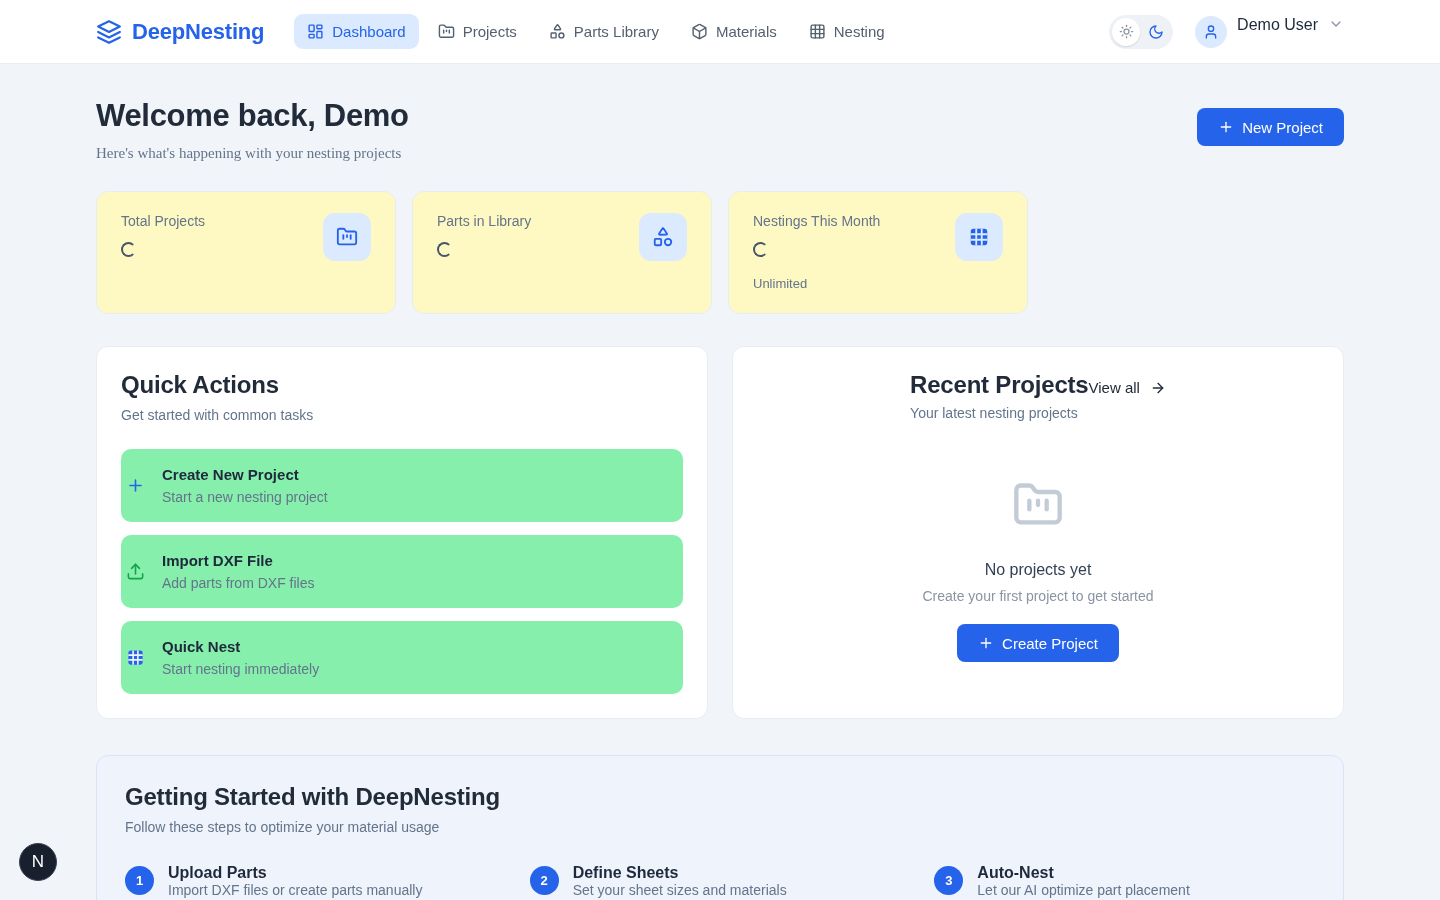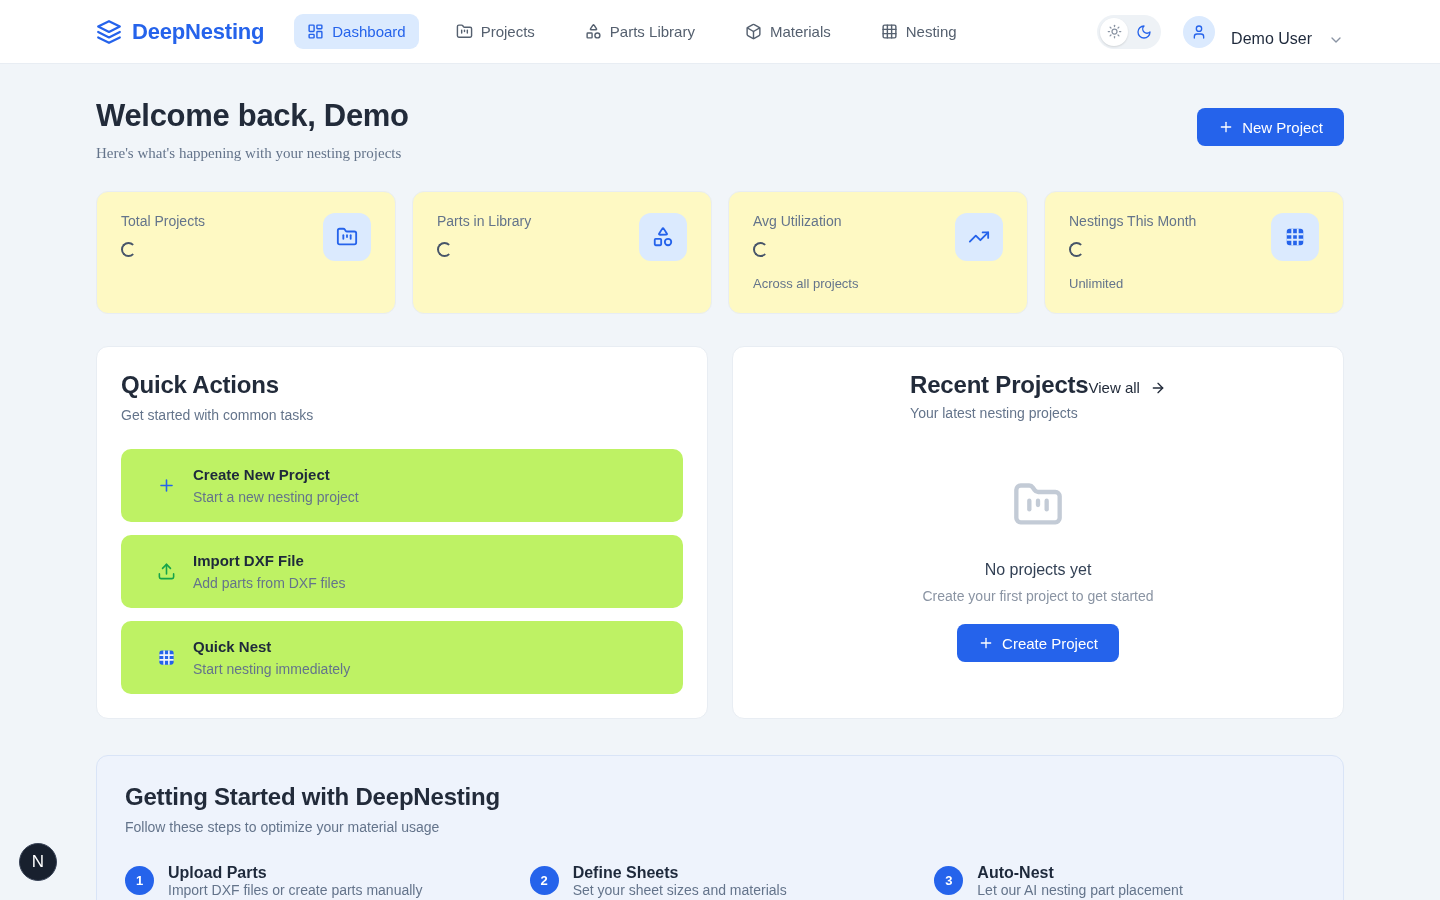--- a/index.html
+++ b/index.html
@@ -11,41 +11,41 @@
   }
   svg { display: block; }
 
   
   .header {
     height: 64px; background: #ffffff; border-bottom: 1px solid #e8edf3;
     display: flex; align-items: center; padding: 0 96px;
   }
   .brand { display: flex; align-items: center; gap: 10px; cursor: pointer; }
   .brand-name { font-size: 22px; font-weight: 700; color: #2563eb; letter-spacing: -0.2px; }
-  .nav { display: flex; align-items: center; gap: 24px; margin-left: 30px; }
+  .nav { display: flex; align-items: center; gap: 6px; margin-left: 30px; }
   .nav-item {
     display: flex; align-items: center; gap: 8px;
     padding: 9px 13px; border-radius: 9px; cursor: pointer;
     font-size: 15px; color: #55606f;
   }
   .nav-item svg { color: #55606f; }
   .nav-item.active { background: #dbeafe; color: #2563eb; font-weight: 500; }
   .nav-item.active svg { color: #2563eb; }
   .header-right { margin-left: auto; display: flex; align-items: center; gap: 22px; }
   .theme-toggle {
     display: flex; align-items: center; gap: 2px;
     background: #eef2f6; border-radius: 999px; padding: 3px;
   }
   .theme-btn {
     width: 28px; height: 28px; border-radius: 50%;
     display: flex; align-items: center; justify-content: center; cursor: pointer;
   }
   .theme-btn.sun { background: #ffffff; box-shadow: 0 1px 2px rgba(0,0,0,.12); color: #8a94a3; }
   .theme-btn.moon { color: #2563eb; }
-  .user-chip { display: flex; align-items: flex-end; gap: 16px; cursor: pointer; }
+  .user-chip { display: flex; align-items: flex-start; gap: 10px; cursor: pointer; }
   .avatar {
     width: 32px; height: 32px; border-radius: 50%; background: #dbeafe;
     display: flex; align-items: center; justify-content: center; color: #2563eb;
   }
   .user-name { font-size: 16px; font-weight: 500; color: #1e293b; }
   .user-chip .chev { color: #8a94a3; }
 
   
   .main { padding: 34px 96px 0; }
   .welcome-row { display: flex; align-items: flex-start; justify-content: space-between; }
@@ -82,21 +82,21 @@
   
   .panels { display: grid; grid-template-columns: 1fr 1fr; gap: 24px; margin-top: 32px; }
   .panel {
     background: #ffffff; border: 1px solid #e8edf3; border-radius: 12px;
     padding: 24px; min-height: 368px;
   }
   .panel-title { font-size: 24px; font-weight: 700; color: #222b3a; letter-spacing: -0.2px; }
   .panel-subtitle { font-size: 14px; color: #64748b; margin-top: 8px; }
   .qa-list { margin-top: 26px; display: flex; flex-direction: column; gap: 13px; }
   .qa-item {
-    background: #bef264; border-radius: 10px; padding: 17px 36px;
+    background: #86efac; border-radius: 10px; padding: 17px 5px;
     display: flex; align-items: center; gap: 17px; cursor: pointer;
   }
   .qa-text .qa-title { font-size: 15px; font-weight: 600; color: #1e293b; }
   .qa-text .qa-sub { font-size: 14px; color: #64748b; margin-top: 6px; }
 
   .panel-head { display: flex; align-items: flex-start; justify-content: center; }
   .view-all {
     display: flex; align-items: center; gap: 10px; cursor: pointer;
     font-size: 15px; color: #222b3a; margin-top: 8px;
   }
@@ -329,32 +329,20 @@
     </div>
     <div class="stat-card">
       <div>
         <div class="stat-title">Parts in Library</div>
         <span class="spinner"></span>
         <div class="stat-note"></div>
       </div>
       <div class="icon-tile">
         <svg width="22" height="22" viewBox="0 0 24 24" fill="none" stroke="currentColor" stroke-width="2" stroke-linecap="round" stroke-linejoin="round">
             <use href="#i-shapes"></use>
-          </svg>
-      </div>
-    </div>
-    <div class="stat-card">
-      <div>
-        <div class="stat-title">Avg Utilization</div>
-        <span class="spinner"></span>
-        <div class="stat-note">Across all projects</div>
-      </div>
-      <div class="icon-tile">
-        <svg width="22" height="22" viewBox="0 0 24 24" fill="none" stroke="currentColor" stroke-width="2" stroke-linecap="round" stroke-linejoin="round">
-            <use href="#i-trending-up"></use>
           </svg>
       </div>
     </div>
     <div class="stat-card">
       <div>
         <div class="stat-title">Nestings This Month</div>
         <span class="spinner"></span>
         <div class="stat-note">Unlimited</div>
       </div>
       <div class="icon-tile">
@@ -459,21 +447,21 @@
         <span class="step-badge">2</span>
         <div>
           <div class="step-title">Define Sheets</div>
           <div class="step-desc">Set your sheet sizes and materials</div>
         </div>
       </div>
       <div class="step">
         <span class="step-badge">3</span>
         <div>
           <div class="step-title">Auto-Nest</div>
-          <div class="step-desc">Let our AI nesting part placement</div>
+          <div class="step-desc">Let our AI optimize part placement</div>
         </div>
       </div>
     </div>
   </section>
 
 </main>
 
 <div class="dev-badge">N</div>
 
 </body></html>

